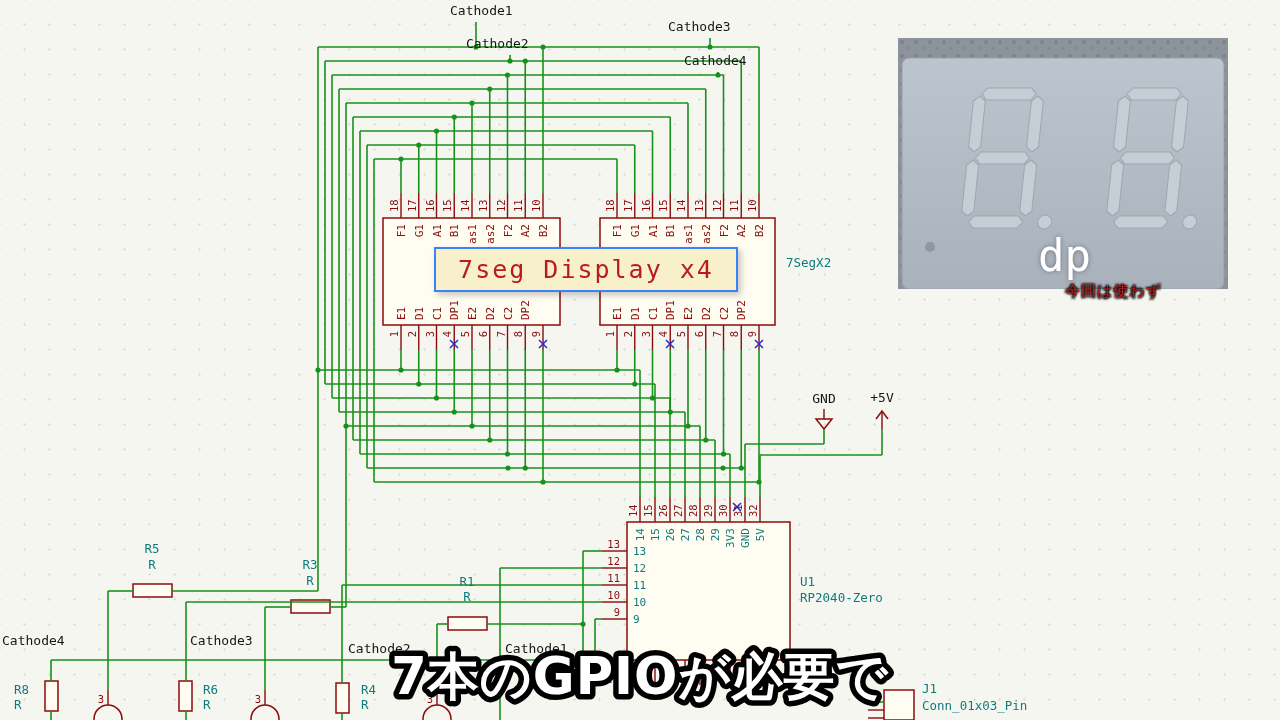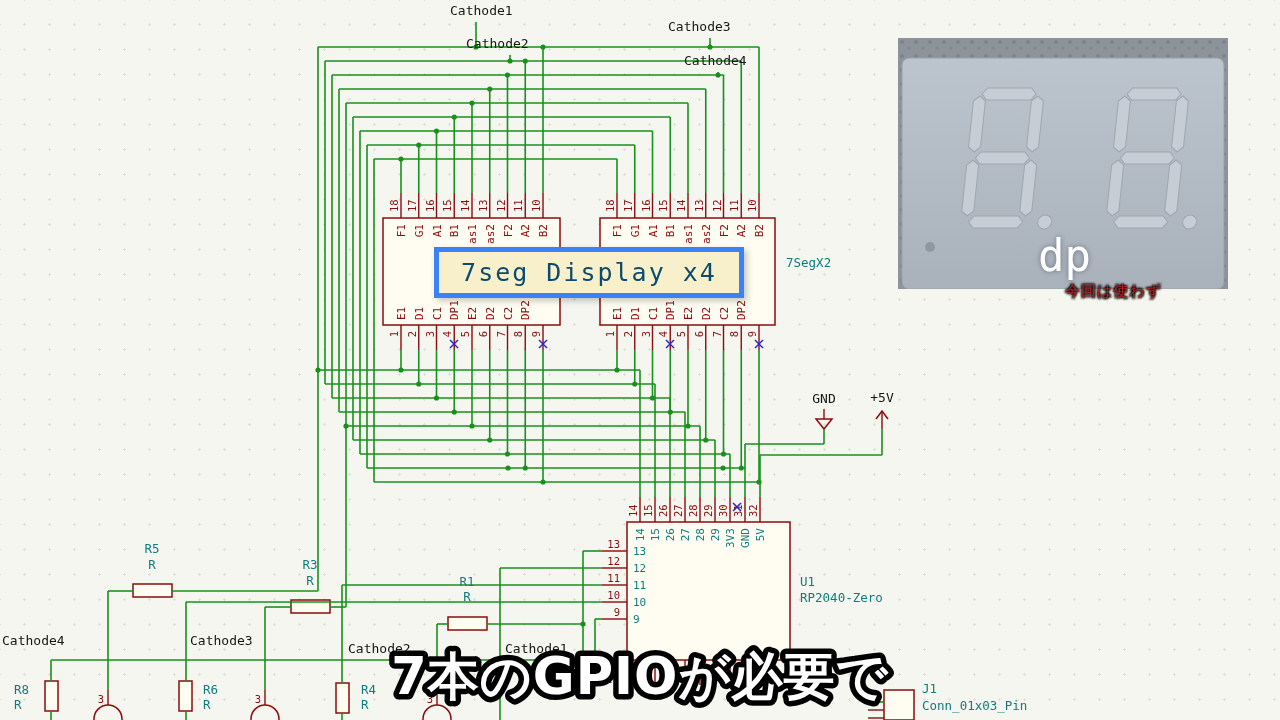--- a/index.html
+++ b/index.html
@@ -14,23 +14,23 @@
   .sym{stroke:var(--sym);stroke-width:1.5;fill:none}
   .body{fill:#fffdf2}
   .dot{fill:var(--wire);stroke:none}
   .nc{stroke:var(--nc);stroke-width:1.5;fill:none}
   .pinnum{fill:var(--sym);font:10.5px "DejaVu Sans Mono",monospace}
   .pinname{fill:var(--sym);font:11px "DejaVu Sans Mono",monospace}
   .teal{fill:var(--field)}
   .field{fill:var(--field);font:12.5px "DejaVu Sans Mono",monospace}
   .lbl{fill:var(--label);font:13px "DejaVu Sans Mono",monospace}
   #tooltip{position:absolute;left:434px;top:247px;width:300px;height:41px;z-index:3;
-        background:var(--tooltip_bg);border:5px solid #3b82f6;
+        background:var(--tooltip_bg);border:2px solid #3b82f6;
         display:flex;align-items:center;justify-content:center;
-        font:25px "DejaVu Sans Mono",monospace;color:#0c4a6e;letter-spacing:2px;
+        font:25px "DejaVu Sans Mono",monospace;color:#b91c1c;letter-spacing:2px;
         box-shadow:3px 3px 6px rgba(0,0,0,.22)}
   #photo{position:absolute;left:898px;top:38px;width:330px;height:319px;z-index:4;overflow:hidden}
   #dp-label{position:absolute;left:140px;top:192px;z-index:5;color:#fff;
         font:44px "DejaVu Sans Mono",monospace;text-shadow:0 0 5px rgba(40,40,60,.45)}
   #photo-caption{position:absolute;left:1065px;top:282px;z-index:5;color:#b91c1c;
         font:15px "DejaVu Sans",sans-serif;letter-spacing:1px;
         text-shadow:1px 1px 2px #000,-1px 1px 2px #000,1px -1px 2px #000,-1px -1px 2px #000}
   #subtitle-svg{position:absolute;left:0;top:628px;z-index:6}
   .subtitle{font-family:"DejaVu Sans",sans-serif;font-size:51px;font-weight:800;
         fill:#fff;stroke:#000;stroke-width:11px;paint-order:stroke;stroke-linejoin:round;

